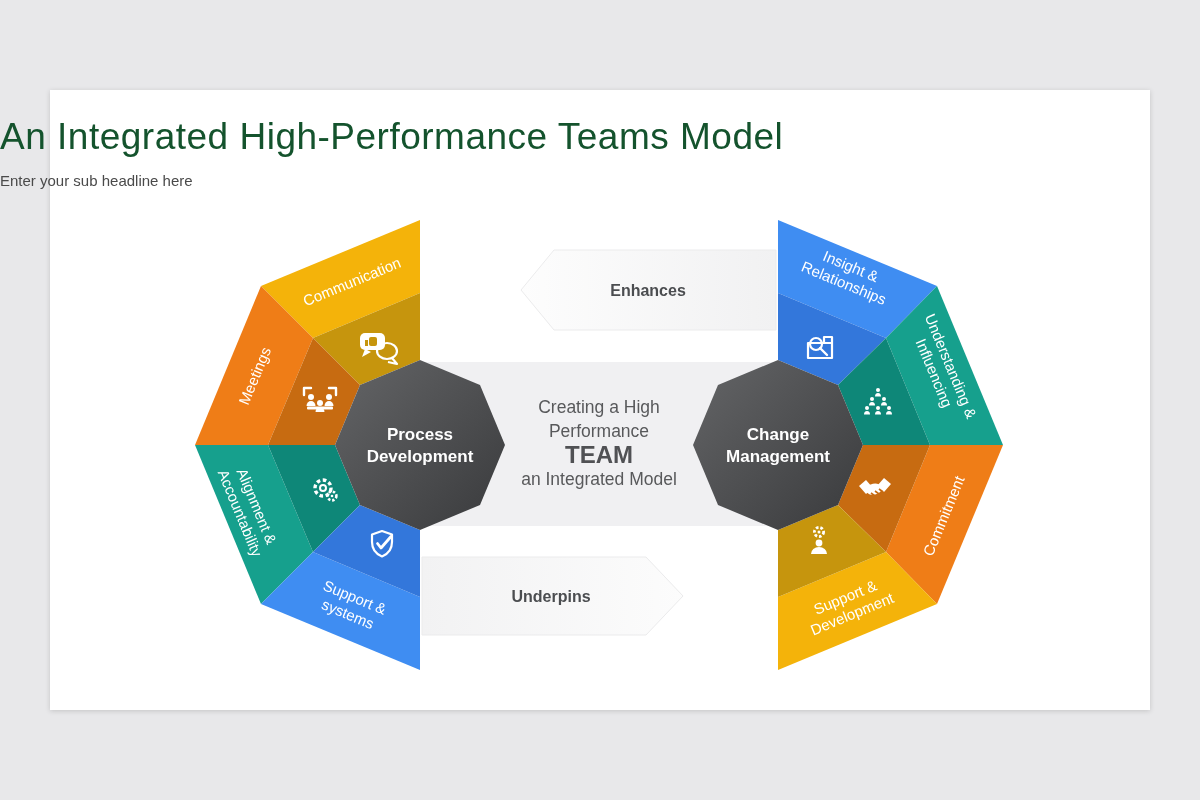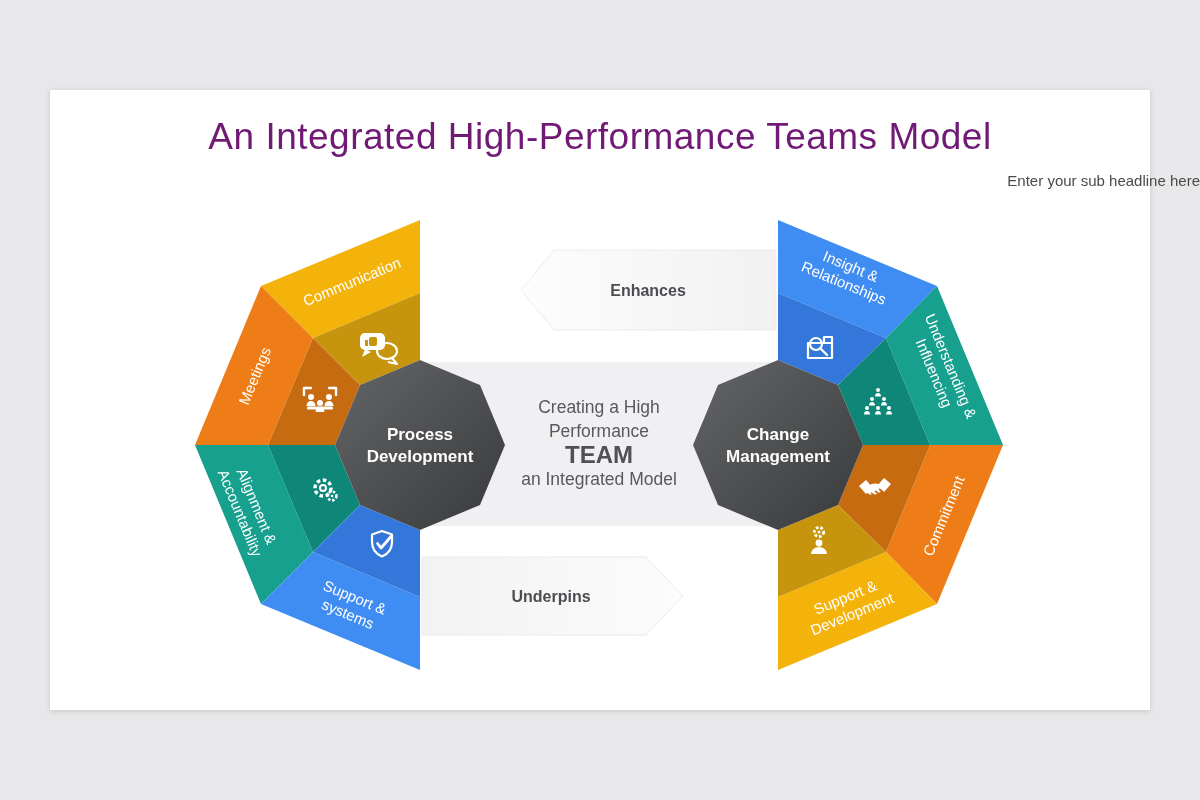--- a/index.html
+++ b/index.html
@@ -1,19 +1,19 @@
 <!DOCTYPE html>
 <html><head>
 <meta charset="utf-8">
 <style>
   html,body{margin:0;padding:0;}
   .page{position:relative;width:1200px;height:800px;background:#e8e8ea;font-family:"Liberation Sans",sans-serif;overflow:hidden;}
   .slide{position:absolute;left:50px;top:90px;width:1100px;height:620px;background:#ffffff;box-shadow:0 1px 5px rgba(0,0,0,.16);}
-  .title{position:absolute;top:116px;left:0;right:0;text-align:center;font-size:37px;font-weight:400;color:#701a75;letter-spacing:.5px;}
-  .subtitle{position:absolute;top:172px;left:0;right:0;text-align:right;font-size:15px;font-weight:400;color:#4a4a4a;}
+  .title{position:absolute;top:116px;left:0;right:0;text-align:left;font-size:37px;font-weight:400;color:#14532d;letter-spacing:.5px;}
+  .subtitle{position:absolute;top:172px;left:0;right:0;text-align:left;font-size:15px;font-weight:400;color:#4a4a4a;}
   svg{position:absolute;left:0;top:0;}
   .wedge-label{fill:#ffffff;font-size:15px;font-weight:500;}
   .core-label{fill:#ffffff;font-size:17px;font-weight:700;}
   .arrow-label{fill:#4b4d50;font-size:16px;font-weight:700;}
   .center-line{fill:#58595b;font-size:17.5px;font-weight:400;}
   .center-team{fill:#505154;font-size:24px;font-weight:700;}
   text{text-anchor:middle;}
 </style>
 </head>
 <body>

